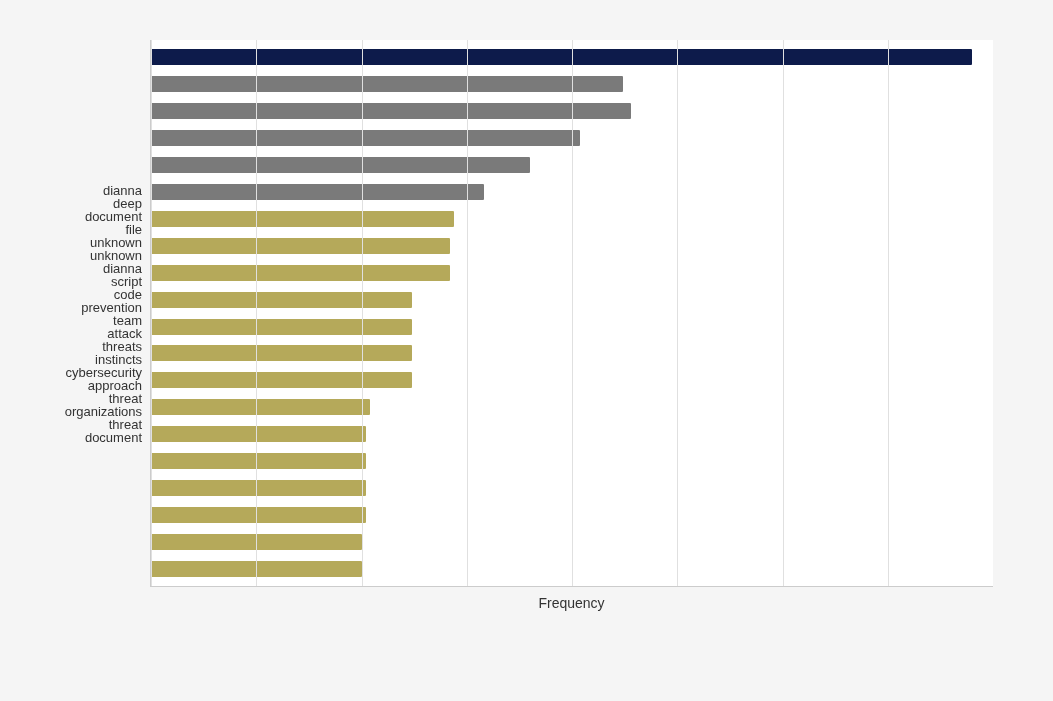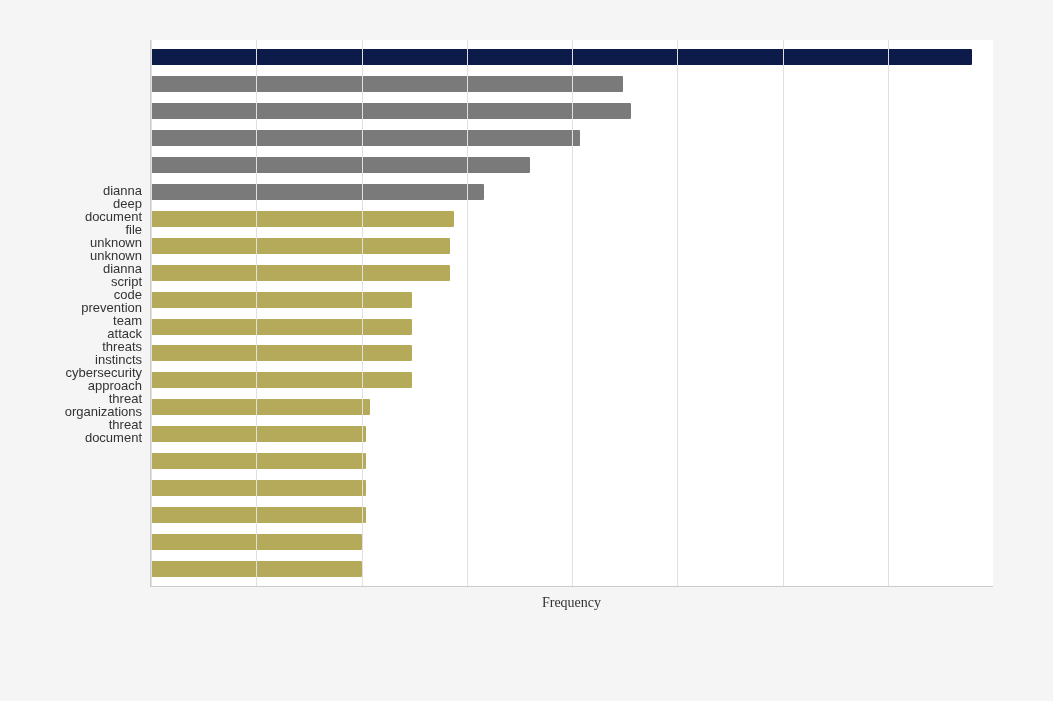--- a/index.html
+++ b/index.html
@@ -76,21 +76,20 @@
       font-size: 12px;
       color: #444;
       transform: translateX(-50%);
     }
     .x-axis-title {
       text-align: center;
       font-size: 14px;
       color: #333;
       margin-top: 8px;
       margin-left: 110px;
-      font-family: Liberation Serif, serif;
     }
   </style>
 </head>
 <body>
 
 <div class="chart-container">
 
   <div style="display:flex; flex-direction:column; height: calc(100% - 50px);">
 
     <div style="display:flex; flex-direction:row; flex:1; min-height:0;">

